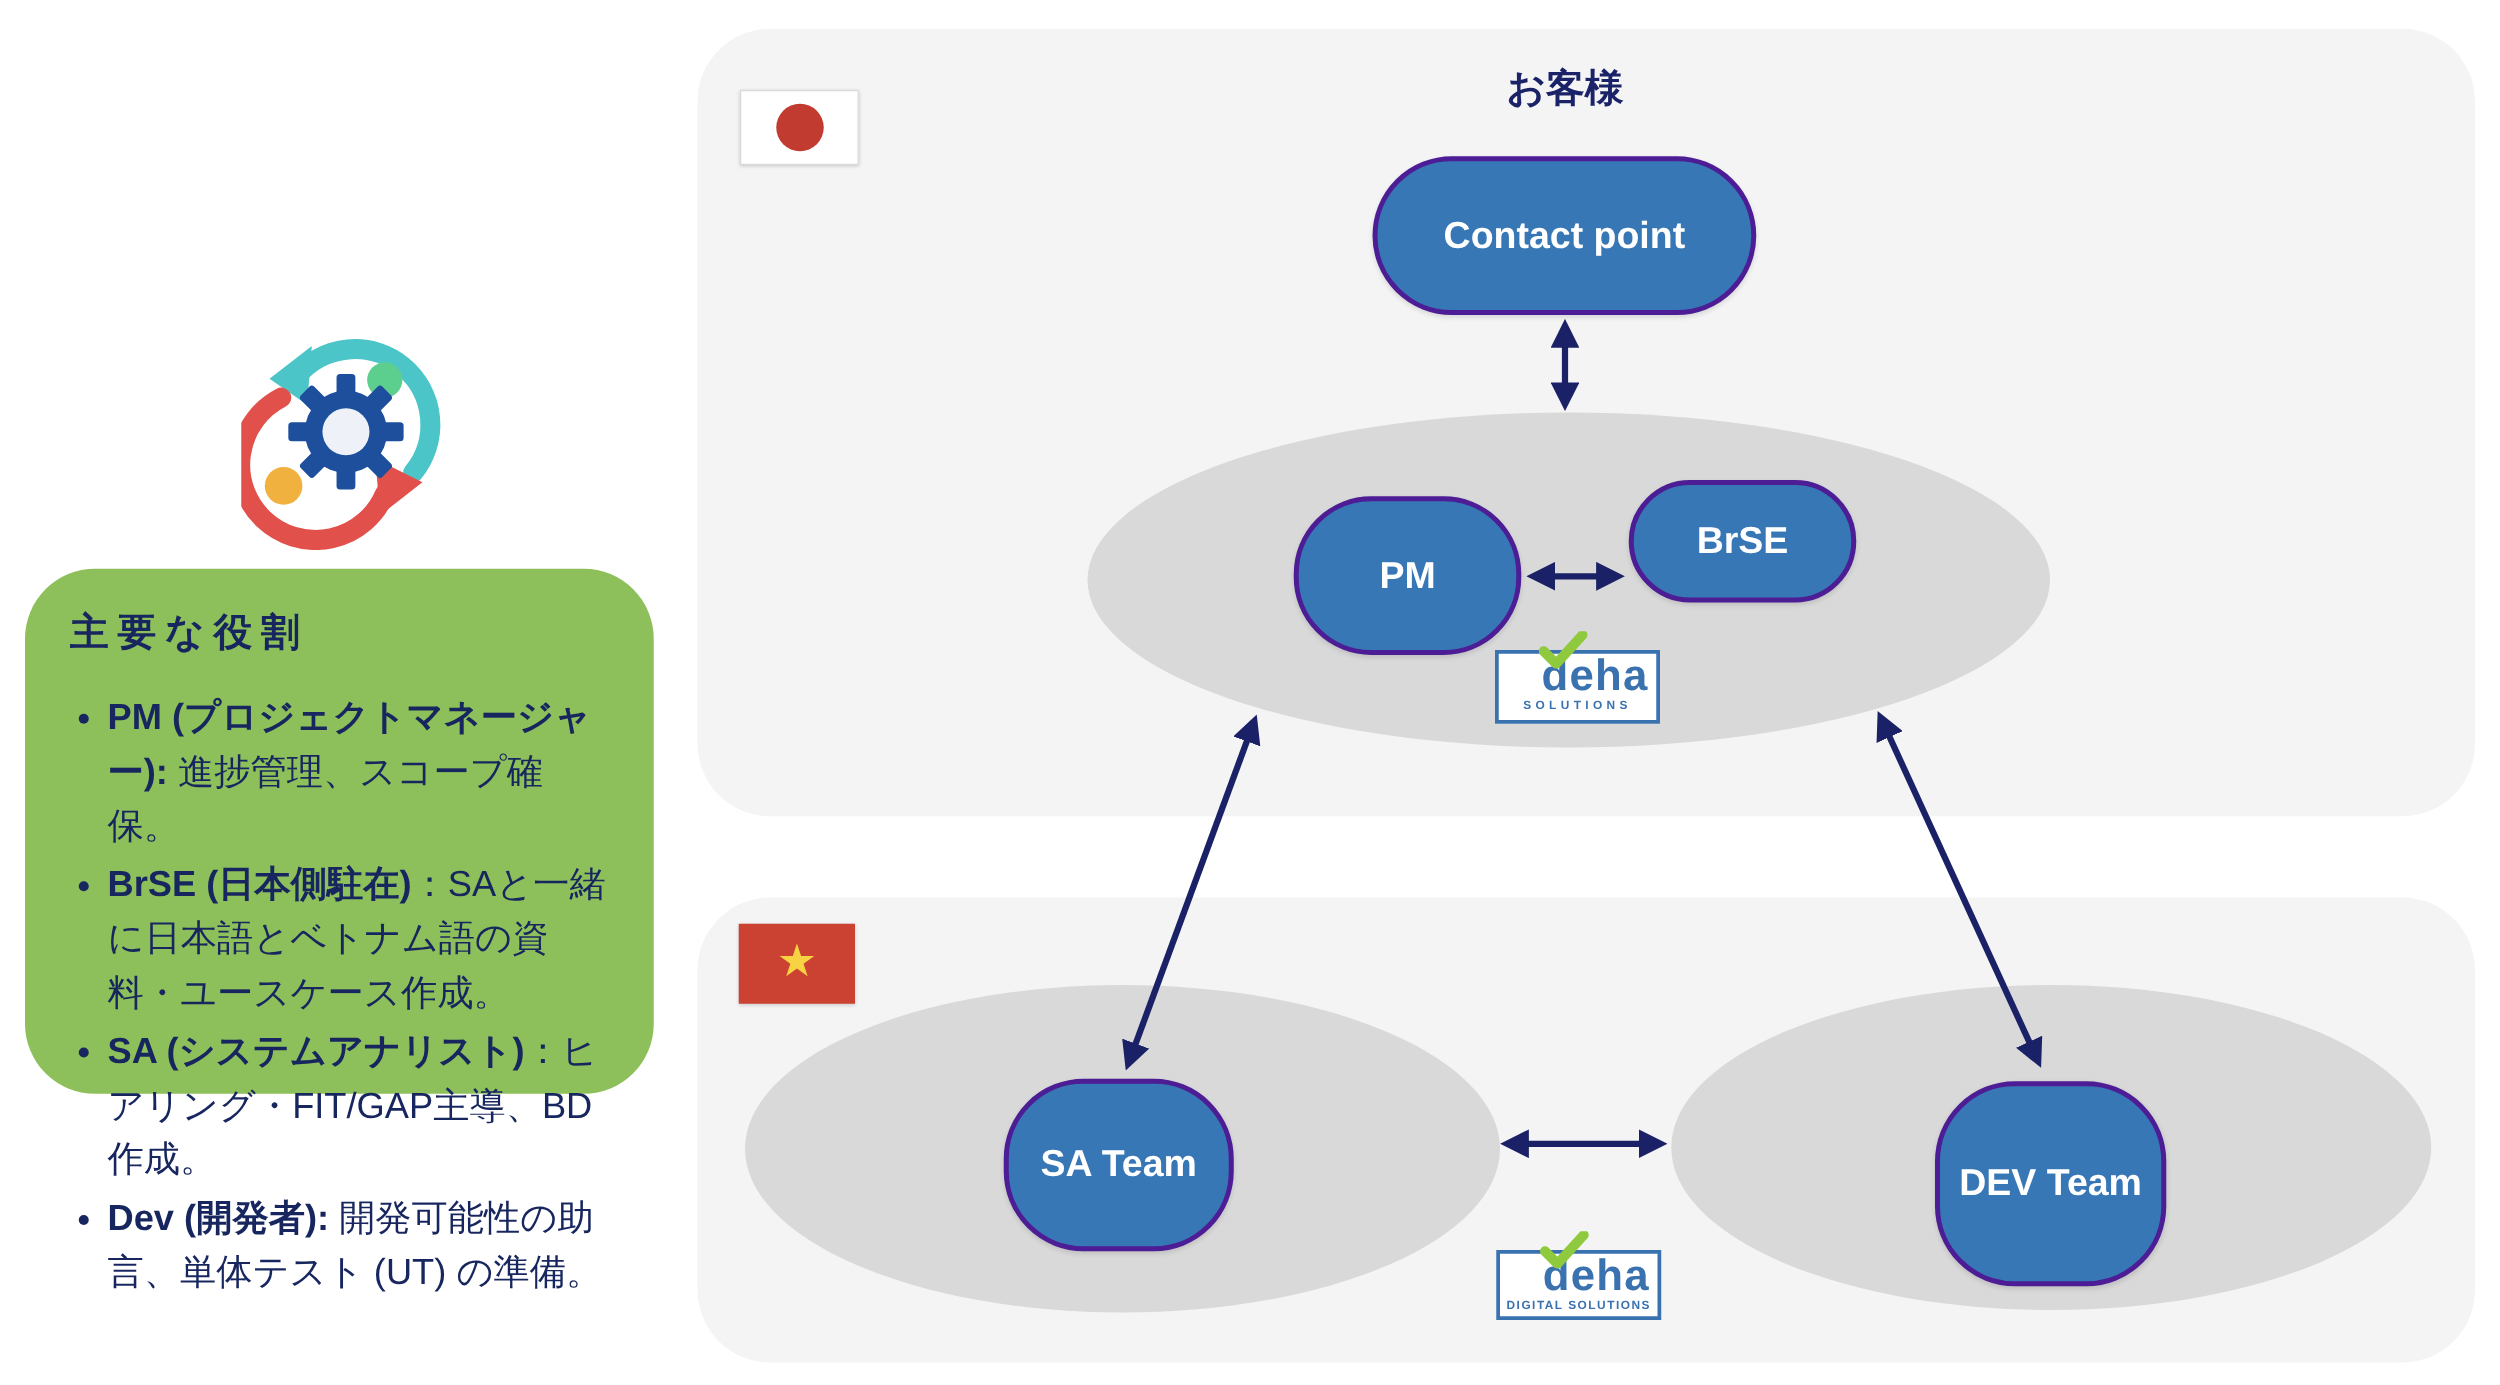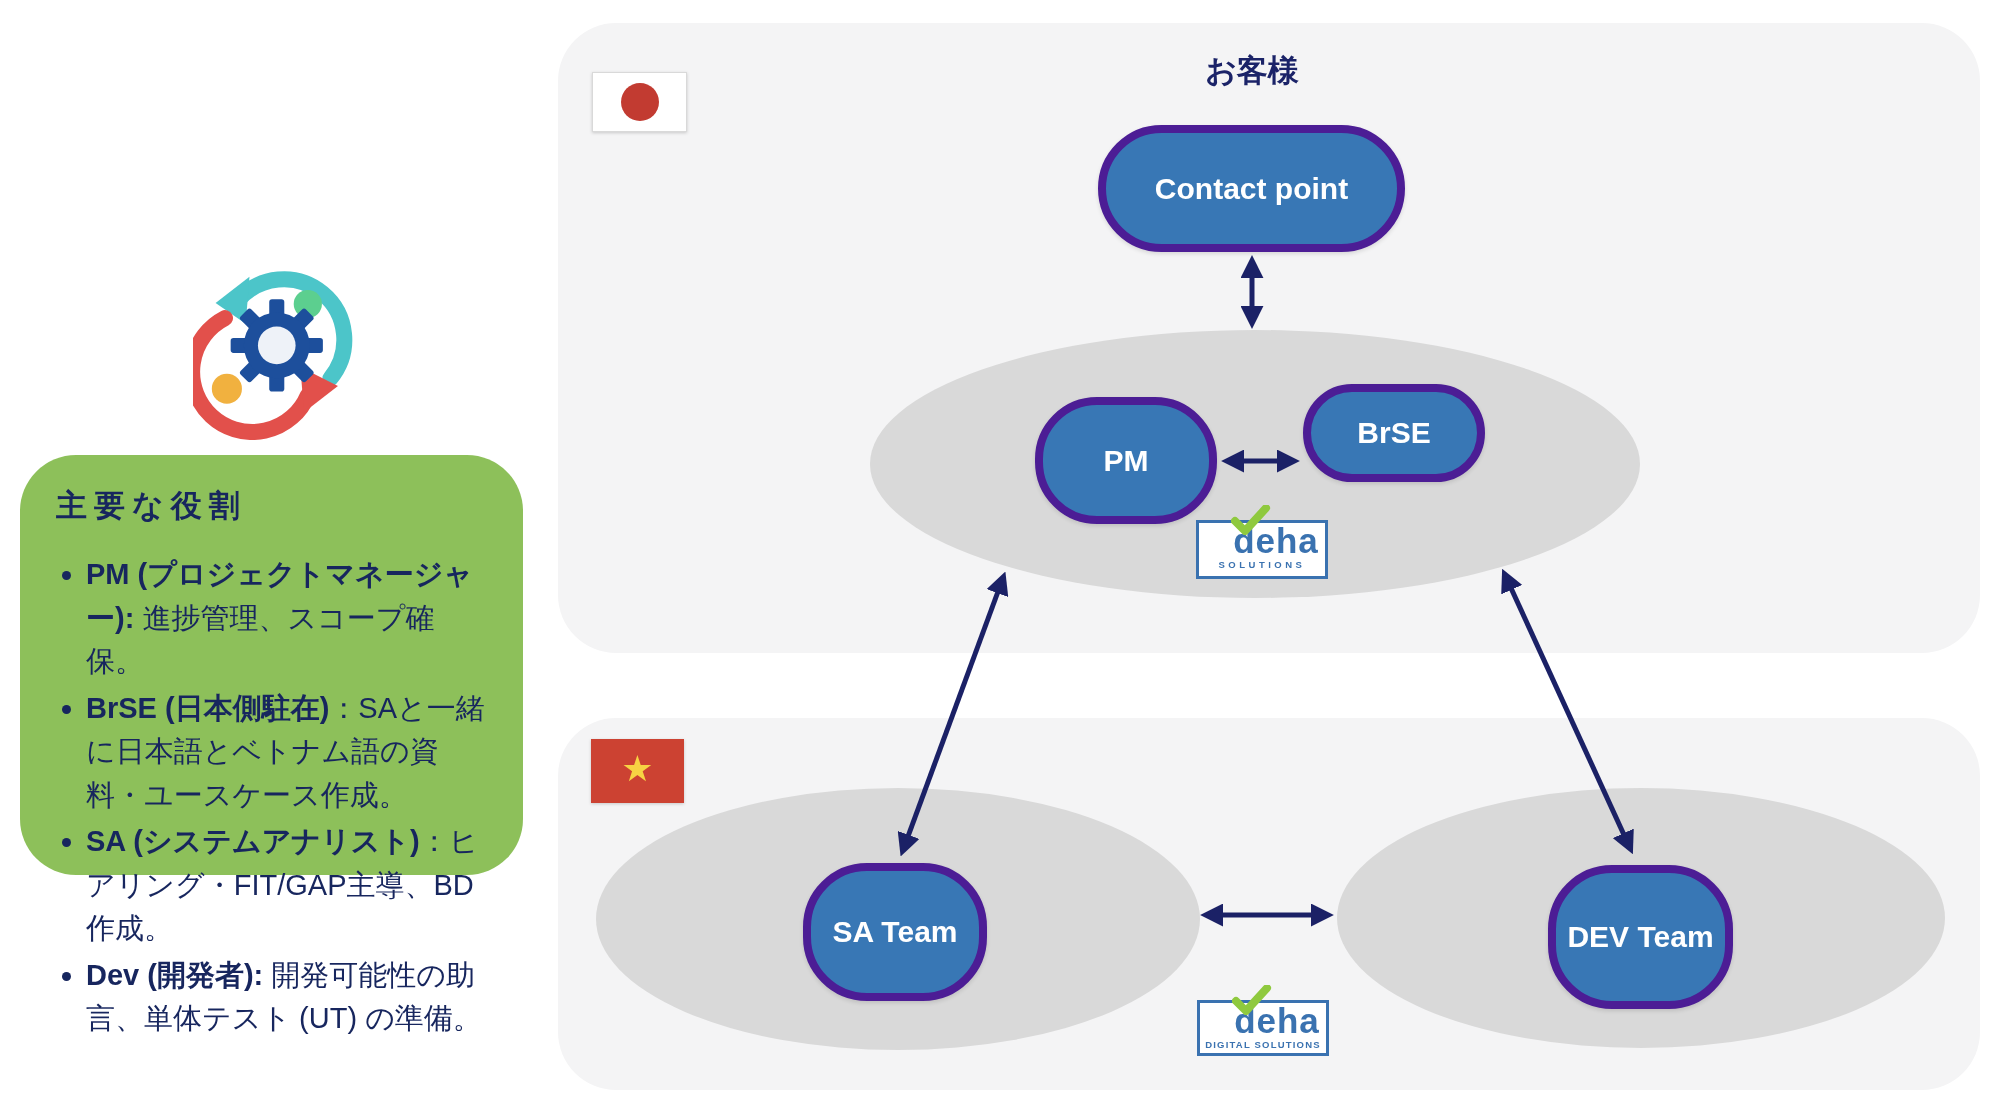--- a/index.html
+++ b/index.html
@@ -31,28 +31,28 @@
            display:flex;align-items:center;justify-content:center;}
   .flag-vn .star{color:#f7d343;font-size:36px;line-height:1;margin-top:-4px;}
 
   
   .ellipse{position:absolute;background:#d9d9d9;border-radius:50%;}
   .ell-top{left:870px;top:330px;width:770px;height:268px;}
   .ell-sa{left:596px;top:788px;width:604px;height:262px;}
   .ell-dev{left:1337px;top:788px;width:608px;height:260px;}
 
   
-  .pill{position:absolute;background:#3877b5;border:8px solid #4c1d95;box-sizing:border-box;
+  .pill{position:absolute;background:#3877b5;border:4px solid #4c1d95;box-sizing:border-box;
         color:#ffffff;display:flex;align-items:center;justify-content:center;
         font-size:30px;font-weight:600;box-shadow:0 2px 4px rgba(0,0,0,.12);}
   .pill-contact{left:1098px;top:125px;width:307px;height:127px;border-radius:64px;}
   .pill-pm{left:1035px;top:397px;width:182px;height:127px;border-radius:62px;}
   .pill-brse{left:1303px;top:384px;width:182px;height:98px;border-radius:62px;}
   .pill-sa{left:803px;top:863px;width:184px;height:138px;border-radius:64px;}
-  .pill-dev{left:1548px;top:865px;width:185px;height:144px;border-radius:64px;}
+  .pill-dev{left:1548px;top:865px;width:185px;height:164px;border-radius:64px;}
 
   
   .customer-title{position:absolute;left:1102px;top:50px;width:300px;text-align:center;
                   font-size:31px;font-weight:bold;color:#1b2368;}
 
   
   .deha-logo{position:absolute;width:132px;background:#ffffff;border:3px solid #3a72b0;
              box-sizing:border-box;text-align:center;color:#3a72b0;}
   .deha-logo.top{left:1196px;top:520px;height:59px;}
   .deha-logo.bottom{left:1197px;top:1000px;height:56px;}

